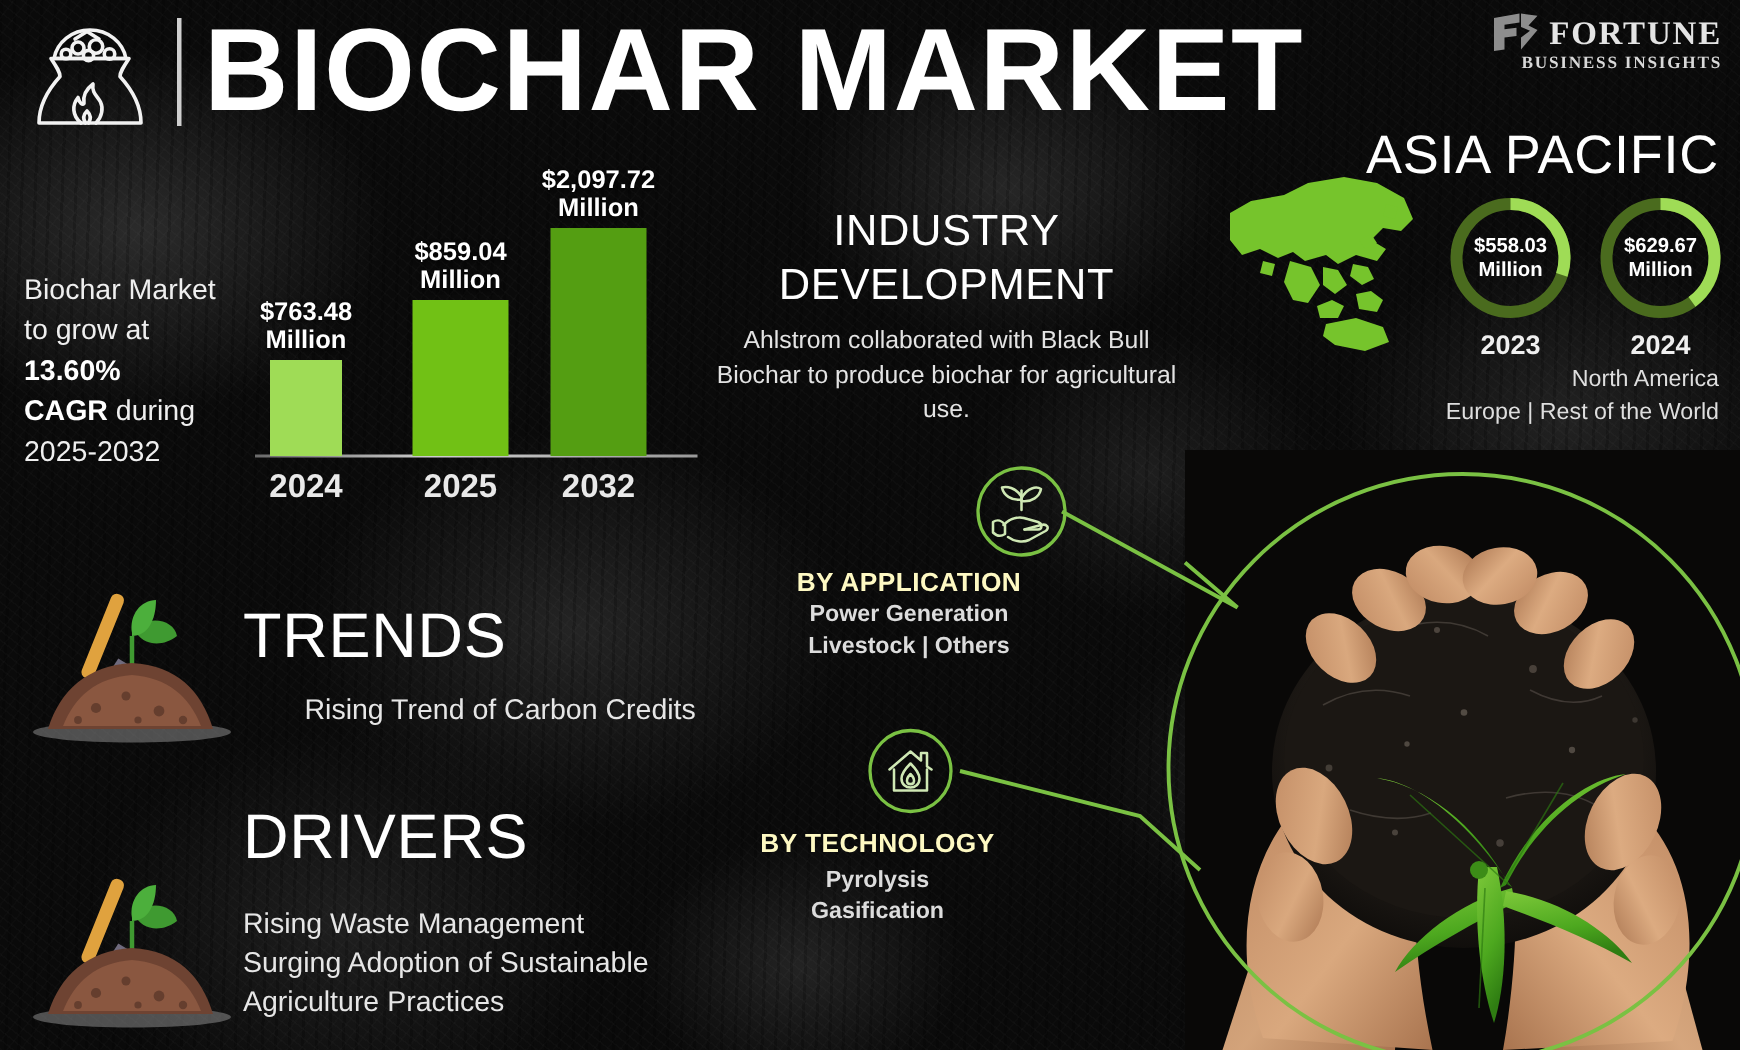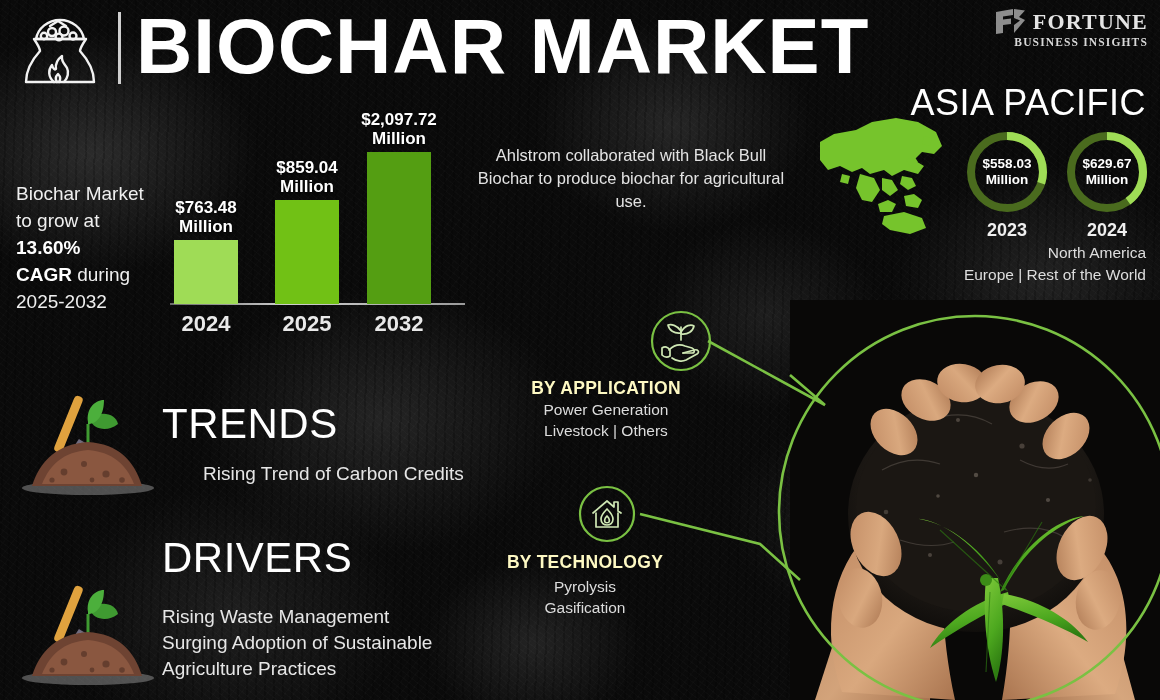--- a/index.html
+++ b/index.html
@@ -119,21 +119,21 @@
   }
   .section-body {
     position:absolute; font-size:19px; line-height:26px; color:#e6e6e6; font-weight:300;
   }
   .shovel-icon { position:absolute; }
 
   
   .seg-block { position:absolute; text-align:center; }
   .seg-title { font-size:17.5px; font-weight:700; letter-spacing:.3px; color:#fef9c3; }
   .seg-lead  { font-size:16px; font-weight:700; color:#fff; margin-top:2px; }
-  .seg-item  { font-size:15.5px; color:#dcdcdc; font-weight:400; line-height:21px; }
+  .seg-item  { font-size:15.5px; color:#dcdcdc; font-weight:700; line-height:21px; }
 
   
   #connectors { position:absolute; left:0; top:0; width:1160px; height:700px; pointer-events:none; }
   #photo { position:absolute; left:790px; top:300px; width:370px; height:400px; overflow:hidden; }
 </style>
 </head>
 <body>
 
 <div id="bg">
   <div id="bg-grain"></div>
@@ -287,21 +287,21 @@
   <span>Biochar Market</span><br>
   <span>to grow at</span><br>
   <b>13.60%</b><br>
   <b>CAGR</b><span> during</span><br>
   <span>2025-2032</span>
 </div>
 
 <div id="bar-chart">
   <div id="bar-axis"></div>
 
-  <div class="bar-col" style="left:4px; width:64px; height:64px;margin-top:29px;">
+  <div class="bar-col" style="left:10px; width:48px; height:64px;margin-top:29px;">
     <div class="bar-value" style="bottom:68px;">
       <span>$763.48</span><br>
       <span>Million</span>
     </div>
     <div class="bar-rect" style="height:64px;background:#9fdc56;"></div>
     <div class="bar-year">2024</div>
   </div>
 
   <div class="bar-col" style="left:105px; width:64px; height:104px;">
     <div class="bar-value" style="bottom:108px;">
@@ -316,20 +316,24 @@
     <div class="bar-value" style="bottom:156px;">
       <span>$2,097.72</span><br>
       <span>Million</span>
     </div>
     <div class="bar-rect" style="height:152px;background:#549e12;"></div>
     <div class="bar-year">2032</div>
   </div>
 </div>
 
 <div id="industry">
+  <div class="ind-title">
+    <span>INDUSTRY</span><br>
+    <span>DEVELOPMENT</span>
+  </div>
   <div class="ind-body">Ahlstrom collaborated with Black Bull Biochar to produce biochar for agricultural use.</div>
 </div>
 
 <div id="asia-title">ASIA PACIFIC</div>
 
 <div id="asia-map">
   <svg width="128" height="126" viewBox="0 0 128 126">
     <g fill="#76c42c">
       <path d="M2 34 L16 26 L38 22 L54 14 L78 10 L100 14 L118 24 L124 38 L116 46 L104 44 L96 52 L106 58 L100 66 L86 62 L74 68 L66 62 L52 66 L44 60 L34 64 L22 58 L10 62 L2 52 Z"></path>
       <path d="M42 66 L56 70 L62 82 L54 94 L44 92 L38 80 Z"></path>

